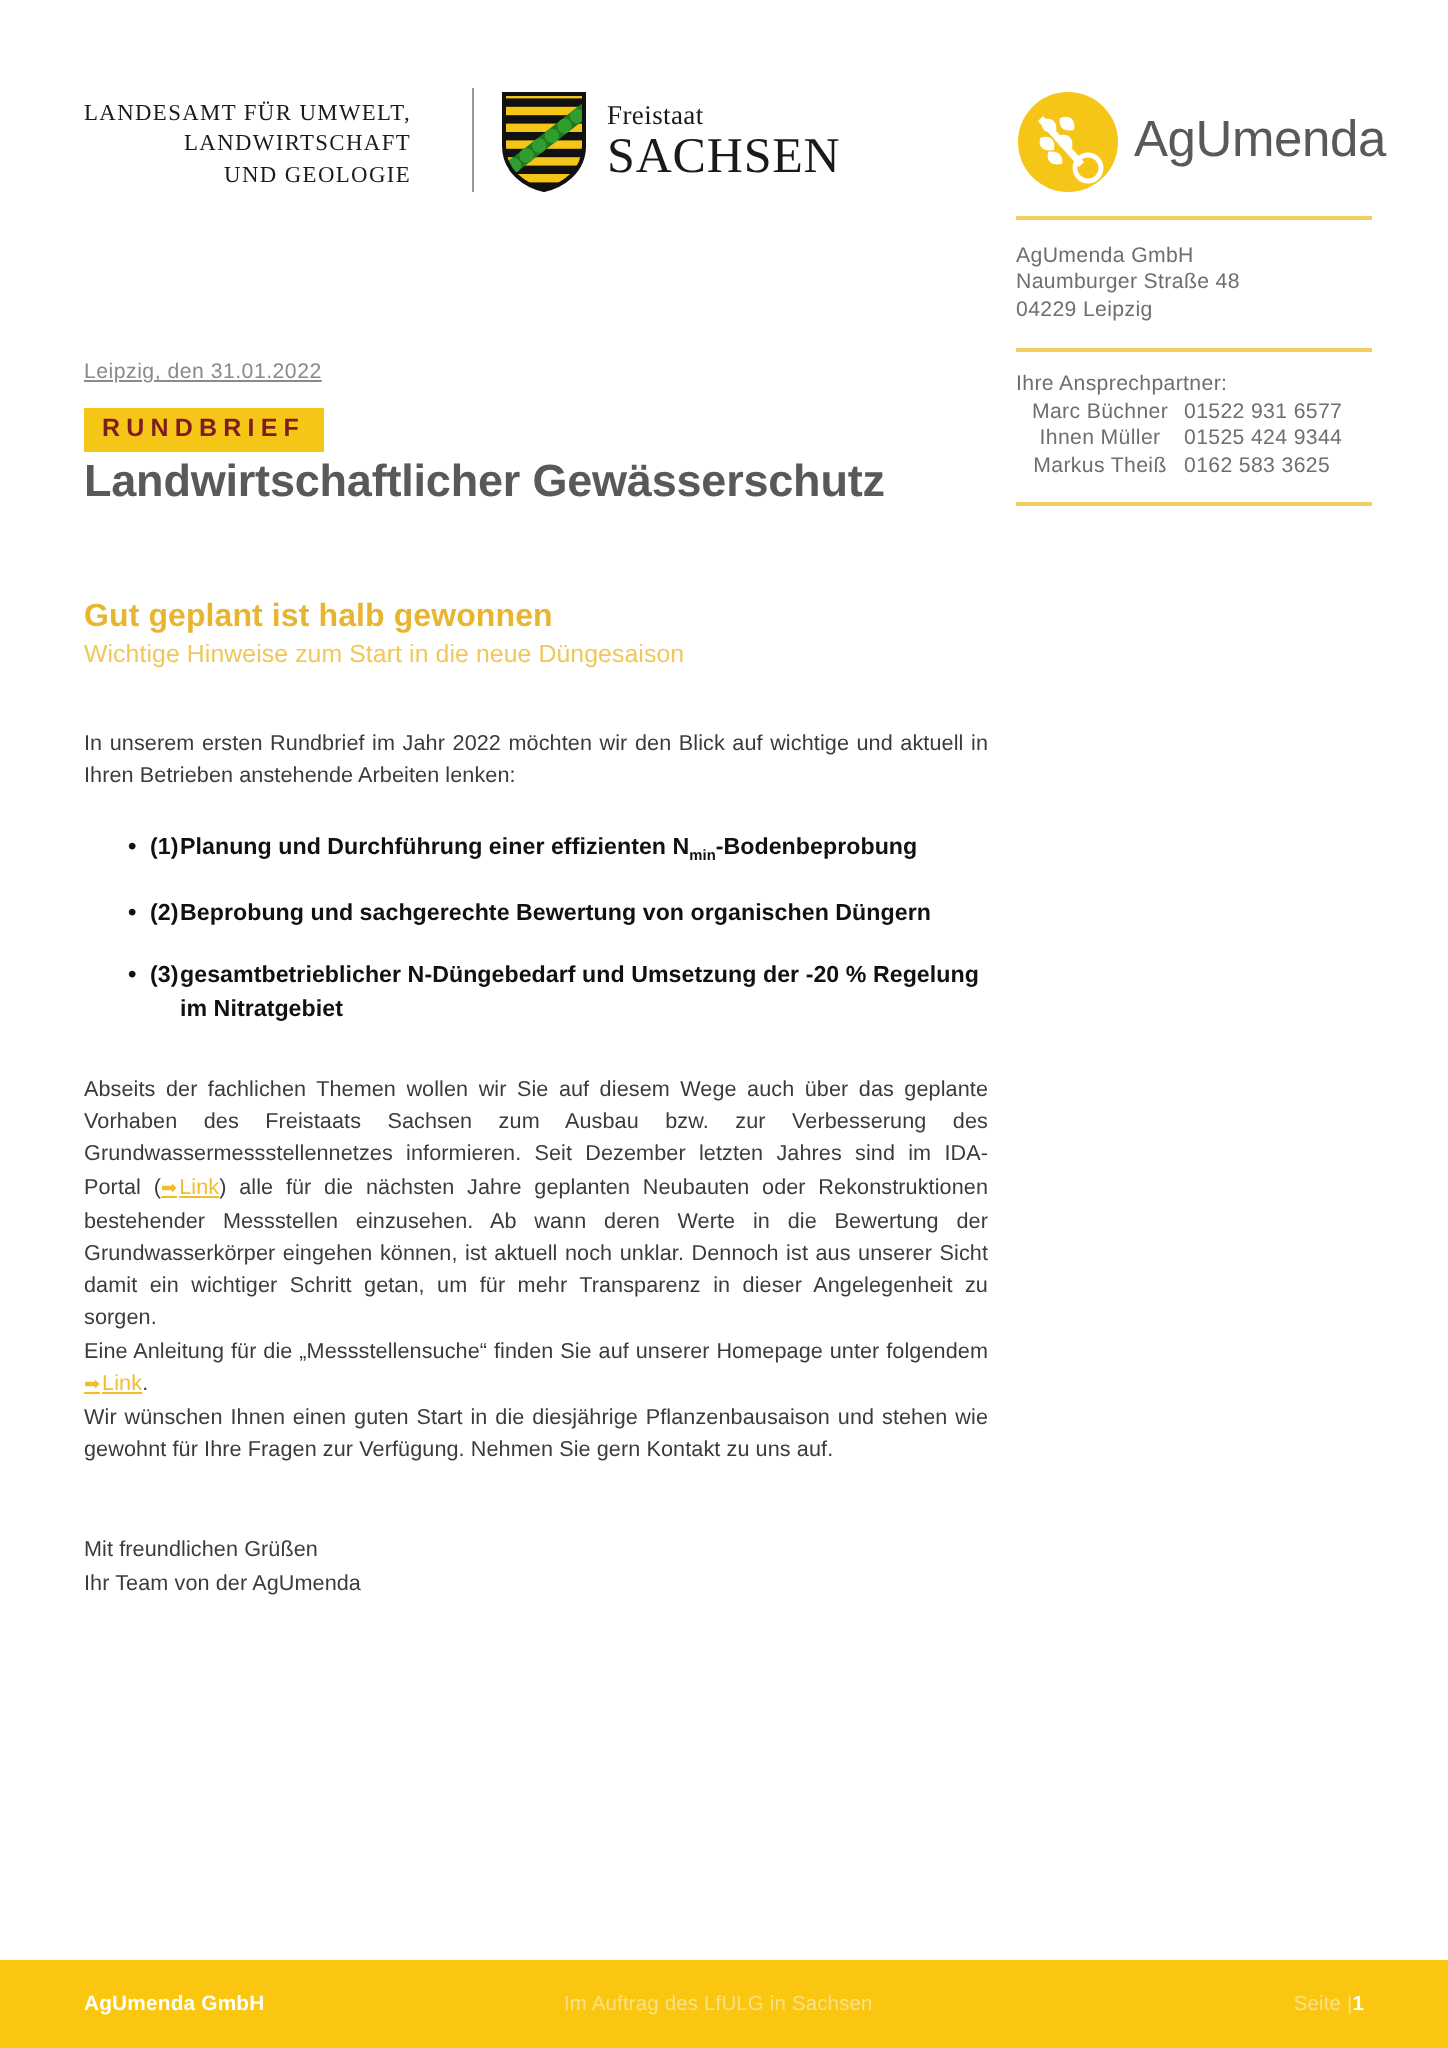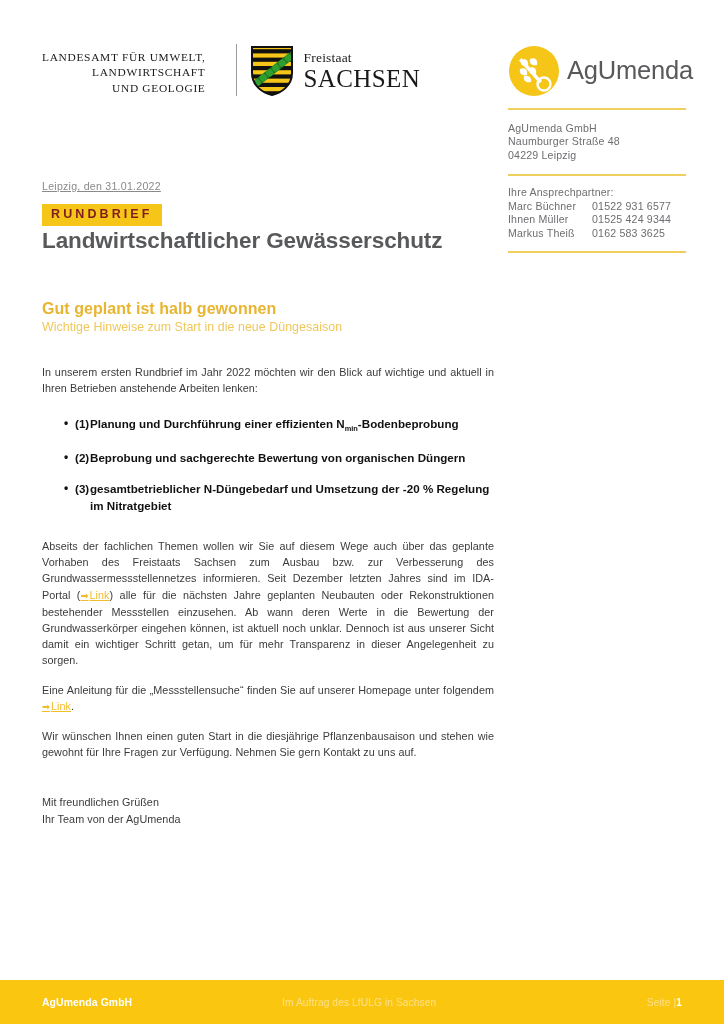--- a/index.html
+++ b/index.html
@@ -129,20 +129,21 @@
   }
   .agu-contacts {
     margin-top: 10px;
     font-size: 10.6px;
     line-height: 13.6px;
     color: #6d6e71;
     letter-spacing: 0.18px;
   }
   .agu-contacts .row {
     display: flex;
+    text-align: center;
   }
   .agu-contacts .nm { width: 84px; flex: 0 0 84px; }
   .agu-rule3 {
     height: 1.6px;
     background: #f0cf5e;
     margin-top: 11px;
     width: 178px;
   }
 
   
@@ -238,21 +239,21 @@
     top: 0;
   }
   .bullets sub {
     font-size: 7.4px;
     vertical-align: baseline;
     position: relative;
     top: 2.5px;
   }
 
   .p-body { margin-top: 24px; }
-  .p-next { margin-top: 13px; }
+  .p-next { }
 
   .lnk {
     color: #f2bd2b;
     white-space: nowrap;
   }
   .lnk .arw {
     font-size: 9.6px;
     letter-spacing: 0;
     padding-right: 1px;
   }

